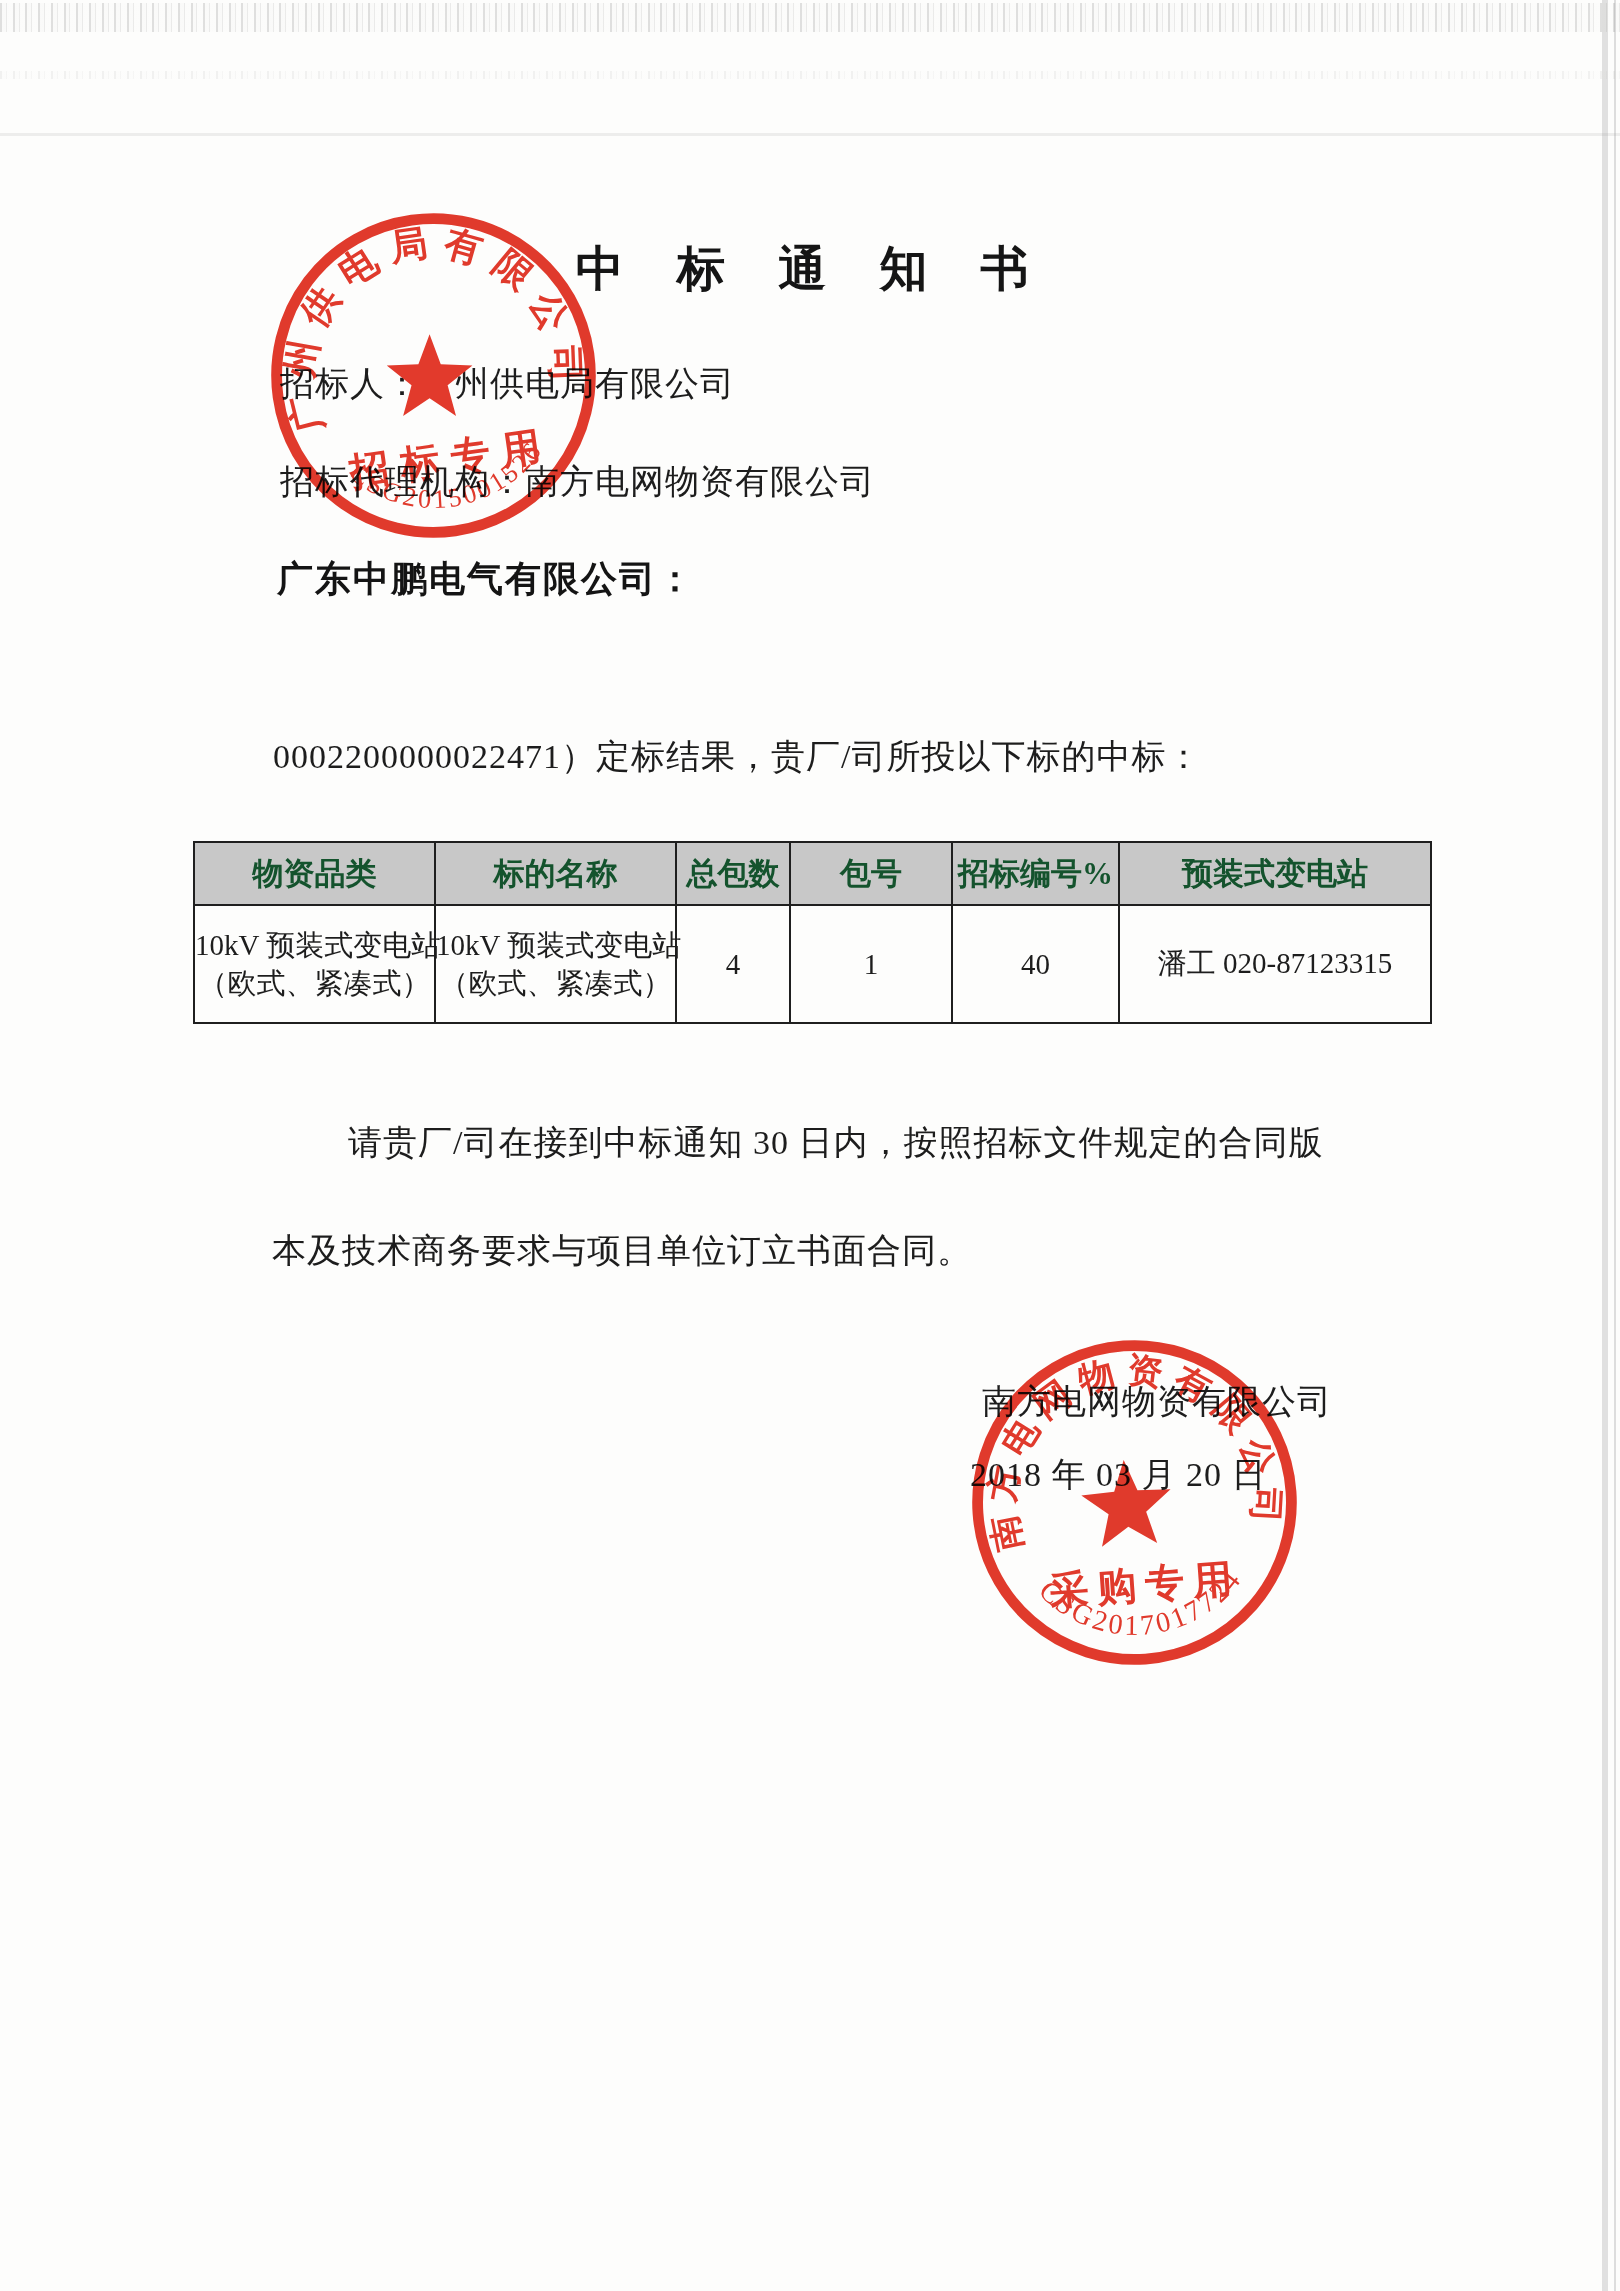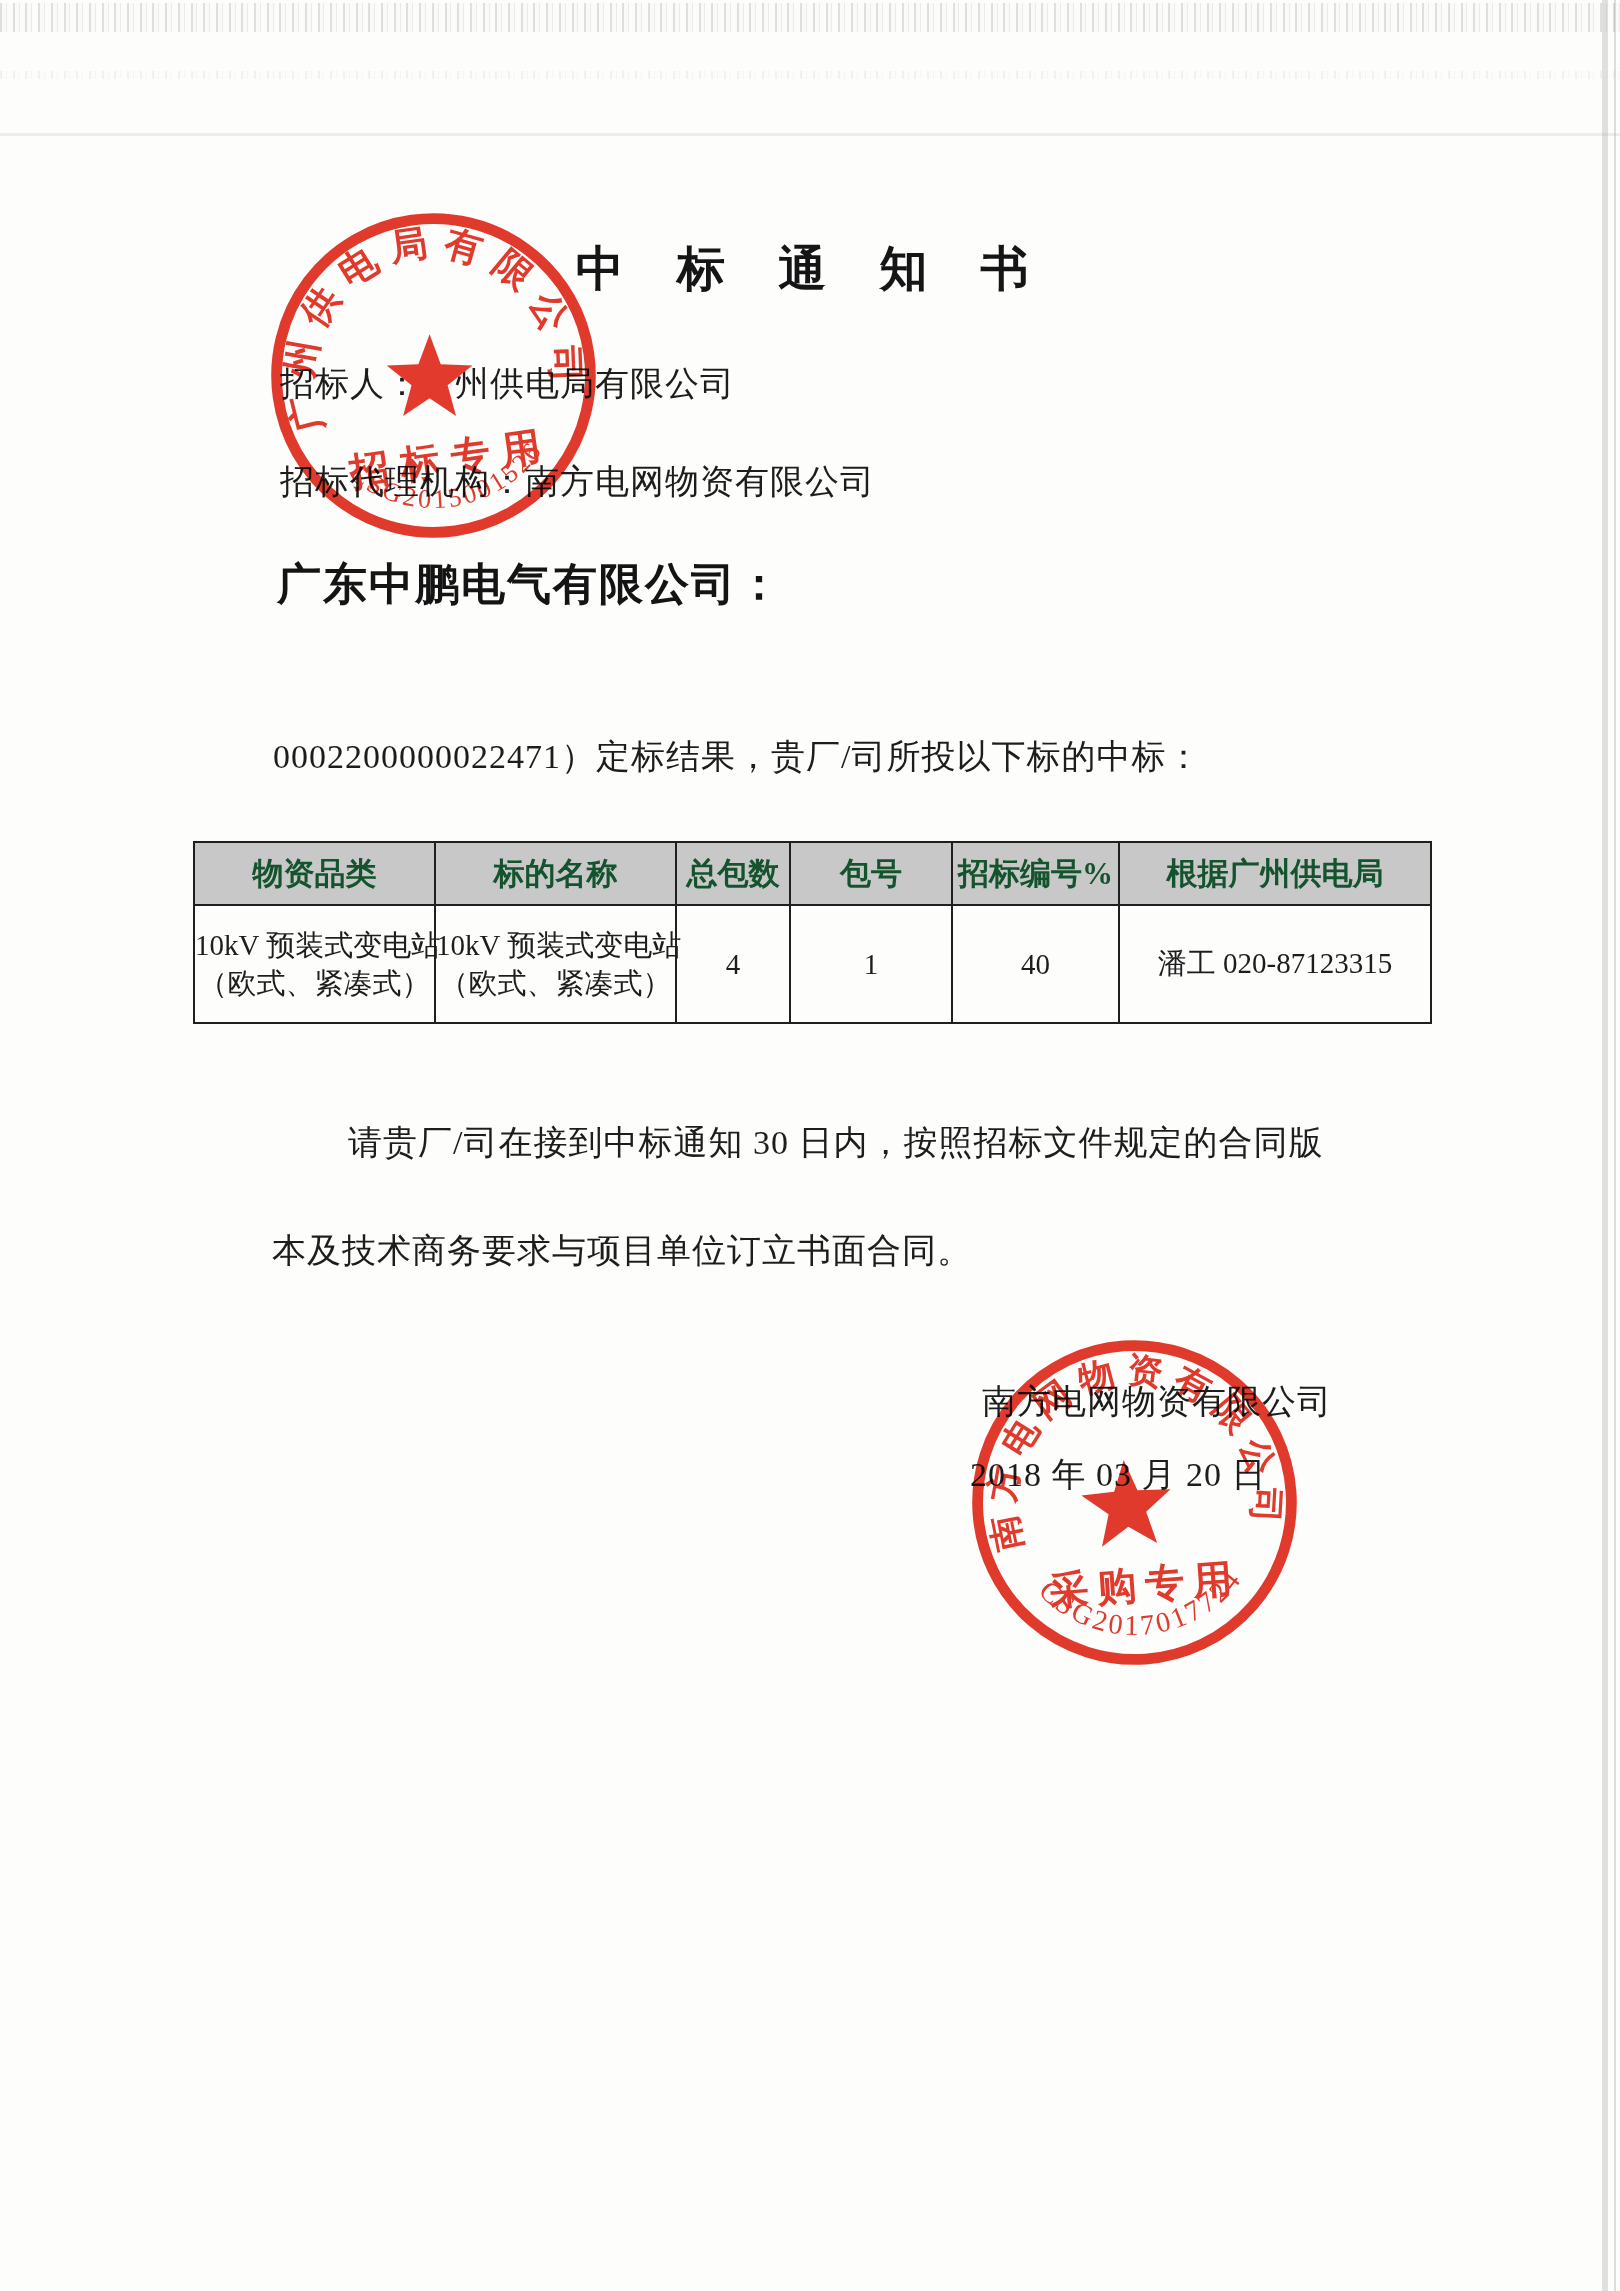--- a/index.html
+++ b/index.html
@@ -8,21 +8,21 @@
     background:#fdfdfc;overflow:hidden;
     font-family:"Liberation Serif","DejaVu Serif",serif;
     color:#1d1d1d;
   }
   .line{position:absolute;white-space:pre;font-size:34px;letter-spacing:1px;color:#1d1d1d;}
   .title{
     position:absolute;left:0;top:237px;width:100%;text-align:center;
     font-size:48px;font-weight:bold;letter-spacing:20.6px;padding-left:5px;
     box-sizing:border-box;color:#151515;
   }
-  .bold{font-weight:bold;font-size:44px;letter-spacing:2px;color:#141414;}
+  .bold{font-weight:bold;font-size:36px;letter-spacing:2px;color:#141414;}
   
   table.award{
     position:absolute;left:193px;top:841px;width:1236px;
     border-collapse:collapse;table-layout:fixed;
   }
   table.award th,table.award td{
     border:2.9px solid #1f1f1f;text-align:center;vertical-align:middle;
     overflow:visible;padding:0;
   }
   table.award th{
@@ -69,21 +69,21 @@
         <col style="width:167px">
         <col style="width:312px">
     </colgroup>
     <tbody>
         <tr>
       <th>物资品类</th>
       <th>标的名称</th>
       <th>总包数</th>
       <th>包号</th>
       <th>招标编号%</th>
-      <th>根据广州供电局</th>
+      <th>预装式变电站</th>
     </tr>
     <tr>
       <td class="cell2line">
         <span>10kV 预装式变电站</span>
         <span>（欧式、紧凑式）</span>
       </td>
       <td class="cell2line">
         <span>10kV 预装式变电站</span>
         <span>（欧式、紧凑式）</span>
       </td>

